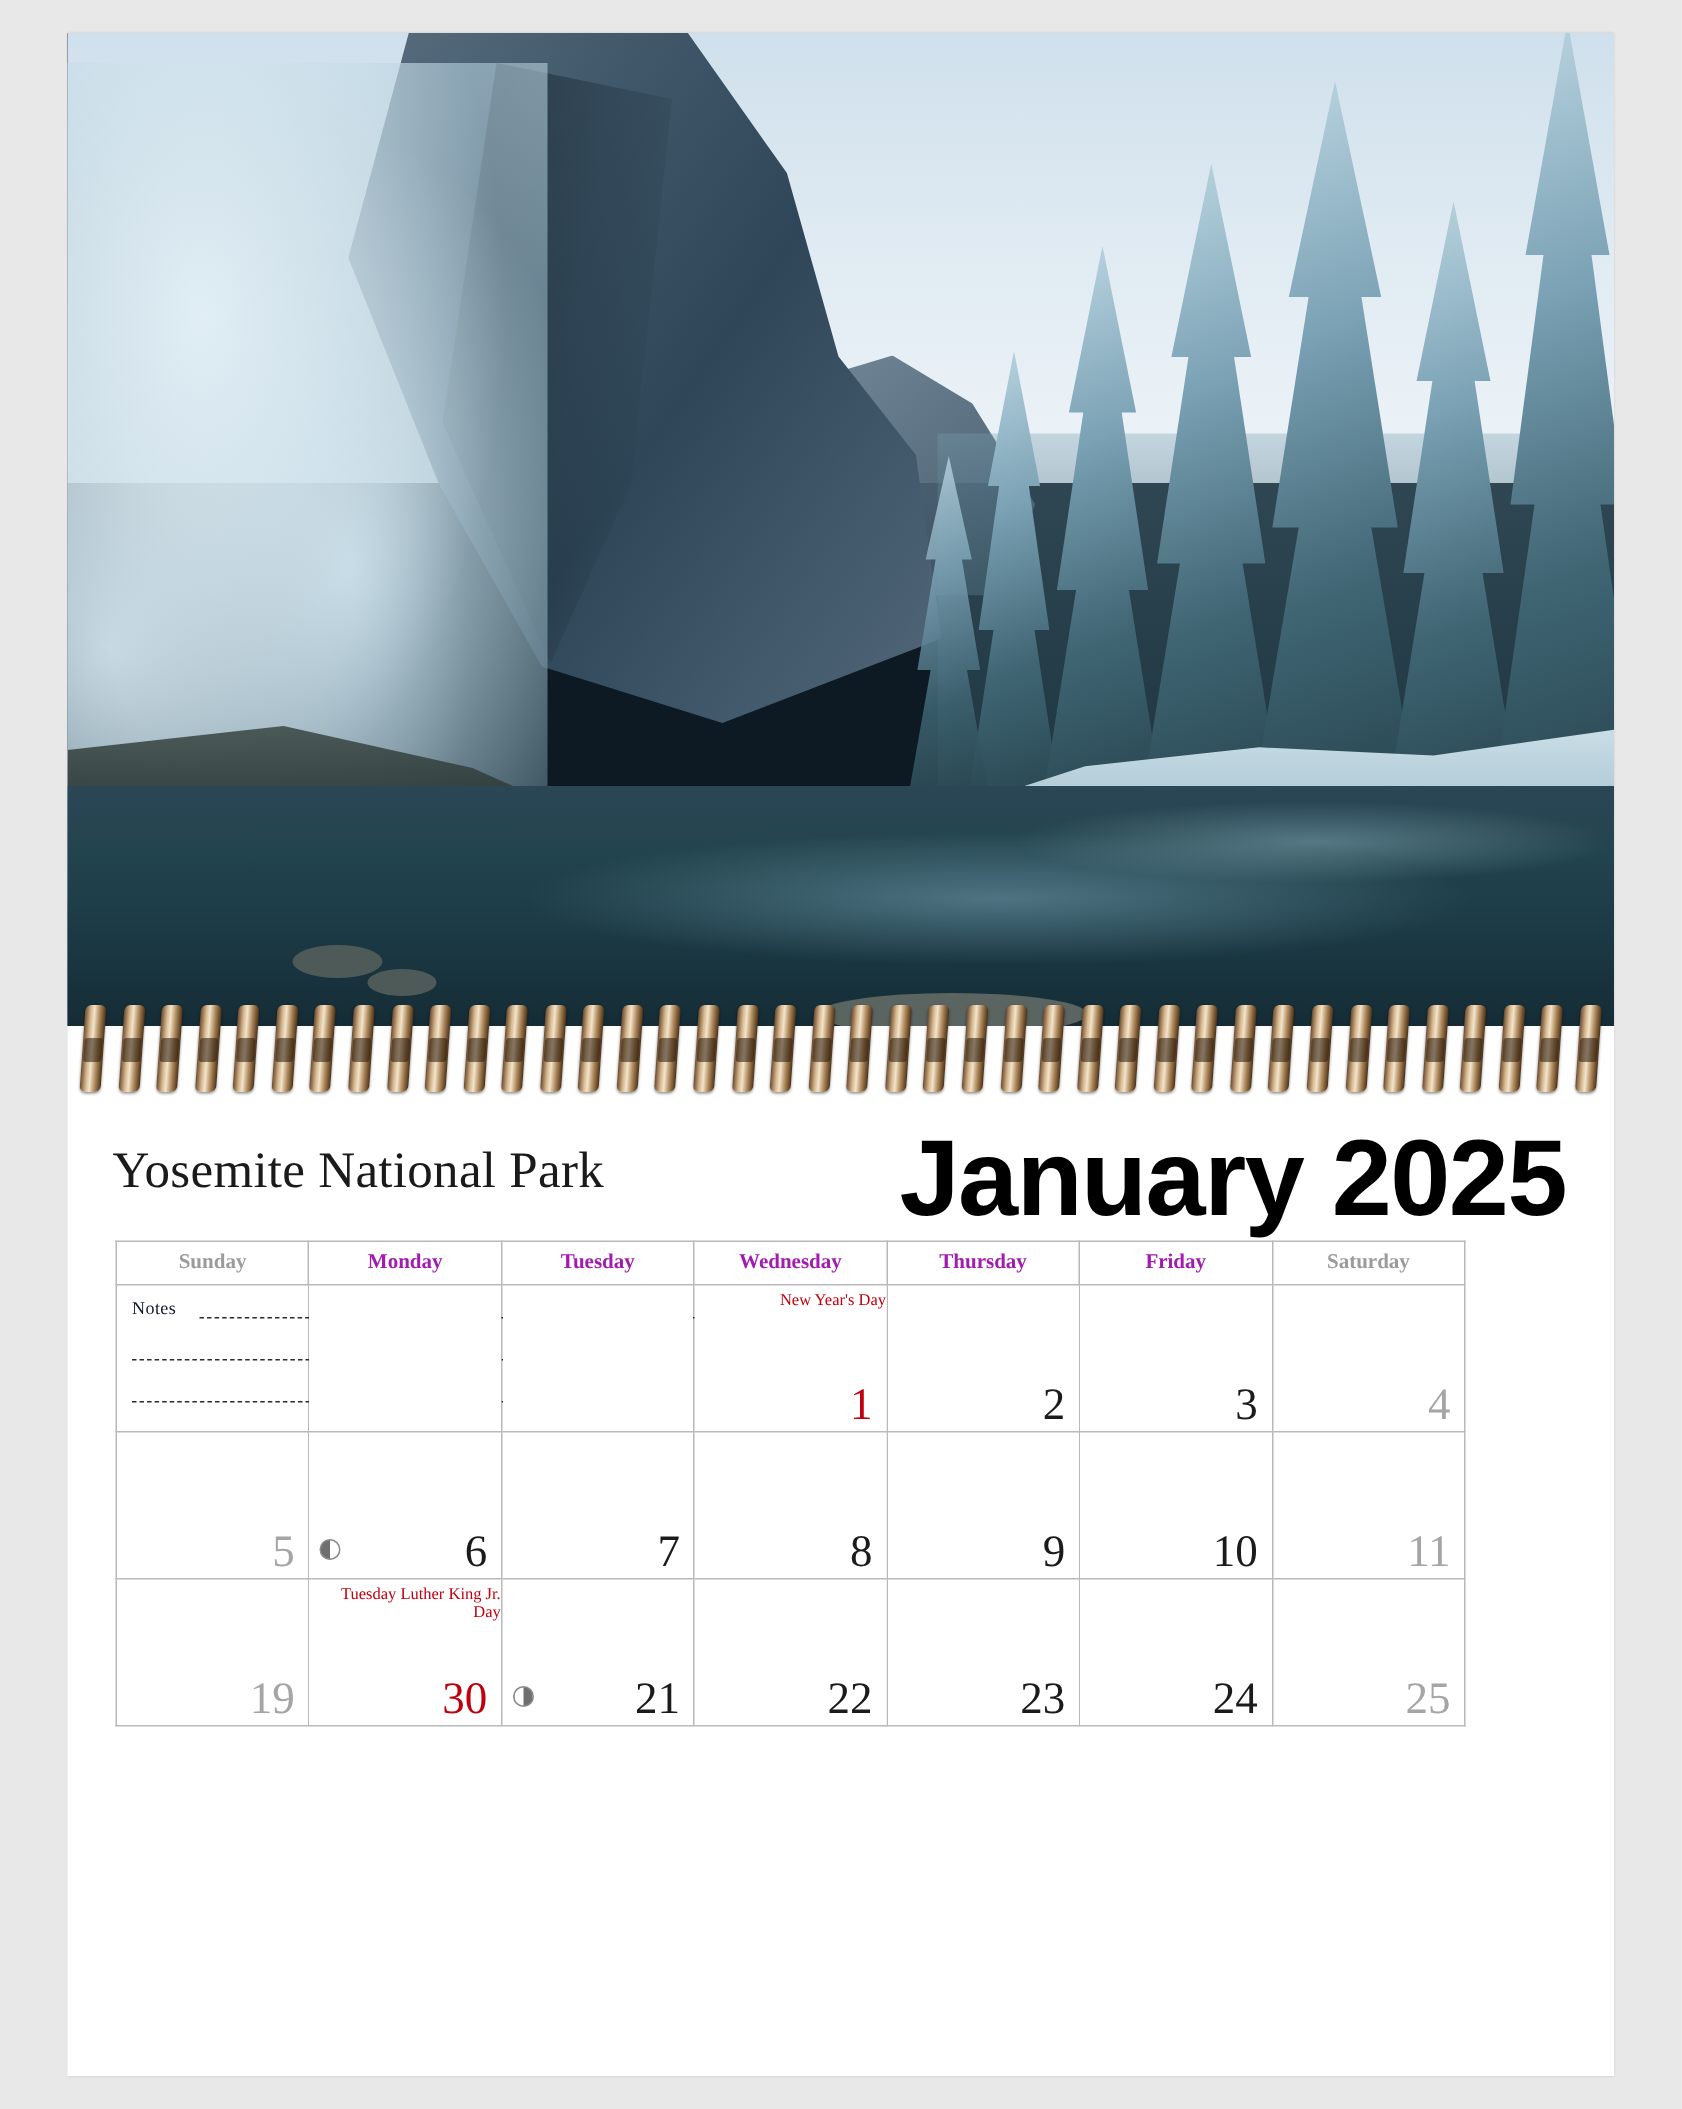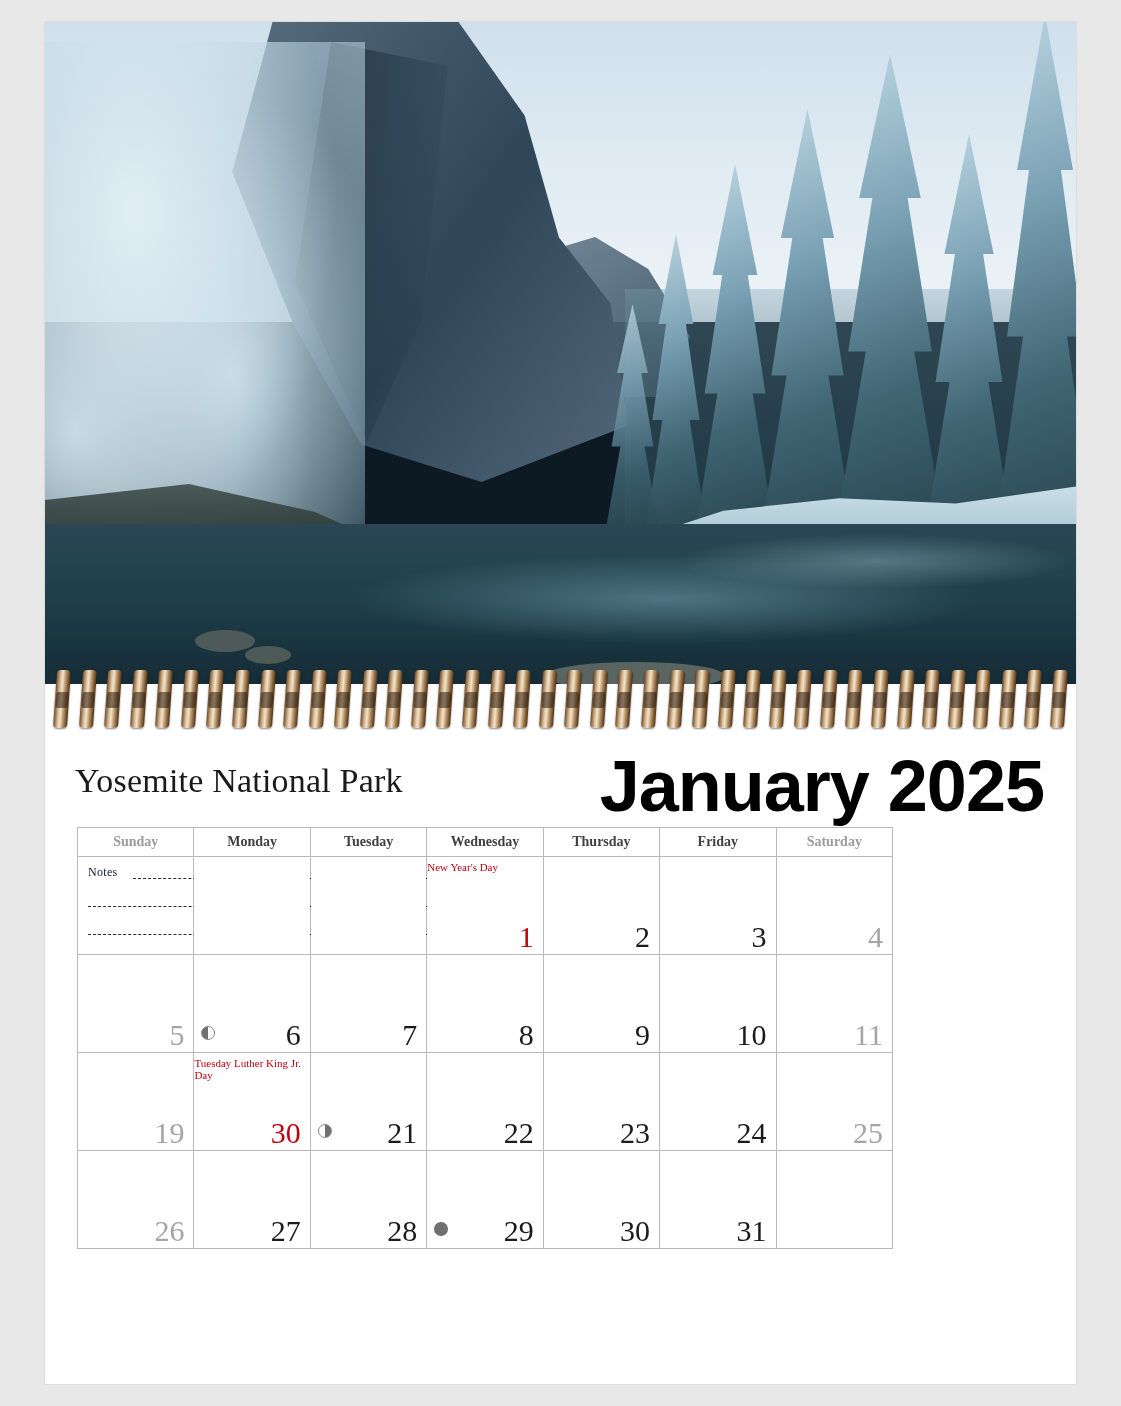--- a/index.html
+++ b/index.html
@@ -176,31 +176,31 @@
     color: #000;
     font-family: "Liberation Sans", sans-serif;
     letter-spacing: -1px;
   }
 
   
   .grid {
     position: absolute;
     left: 32px;
     top: 805px;
-    width: 816px;
+    width: 900px;
     border-collapse: collapse;
     table-layout: fixed;
   }
   .grid th {
     border: 1px solid #b9b9b9;
     height: 26px;
     font-size: 14px;
     font-family: "Liberation Serif", serif;
     font-weight: bold;
-    color: #404040;
+    color: #a21caf;
     background: #ffffff;
   }
   .grid th.dim { color: #9b9b9b; }
   .grid td {
     border: 1px solid #b9b9b9;
     height: 97px;
     vertical-align: top;
     position: relative;
     background: #fff;
     padding: 0;
@@ -214,21 +214,21 @@
     color: #1b1b1b;
     line-height: 1;
   }
   .daynum.dim { color: #a5a5a5; }
   .daynum.holiday { color: #c0000f; }
   .holiday-label {
     position: absolute;
     top: 4px;
     left: 0;
     right: 0;
-    text-align: left;
+    text-align: right;
     font-size: 11px;
     color: #c0000f;
     font-family: "Liberation Serif", serif;
   }
   .moon {
     position: absolute;
     left: 7px;
     bottom: 12px;
     width: 14px;
     height: 14px;
@@ -413,38 +413,16 @@
           <td>
             <div class="daynum">23</div>
           </td>
           <td>
             <div class="daynum">24</div>
           </td>
           <td>
             <div class="daynum dim">25</div>
           </td>
         </tr>
-        <tr>
-          <td>
-            <div class="daynum dim">26</div>
-          </td>
-          <td>
-            <div class="daynum">27</div>
-          </td>
-          <td>
-            <div class="daynum">28</div>
-          </td>
-          <td>
-            <div class="moon new"></div>
-            <div class="daynum">29</div>
-          </td>
-          <td>
-            <div class="daynum">30</div>
-          </td>
-          <td>
-            <div class="daynum">31</div>
-          </td>
-          <td></td>
-        </tr>
       </tbody>
   </table>
 
 </div>
 
 </body></html>

